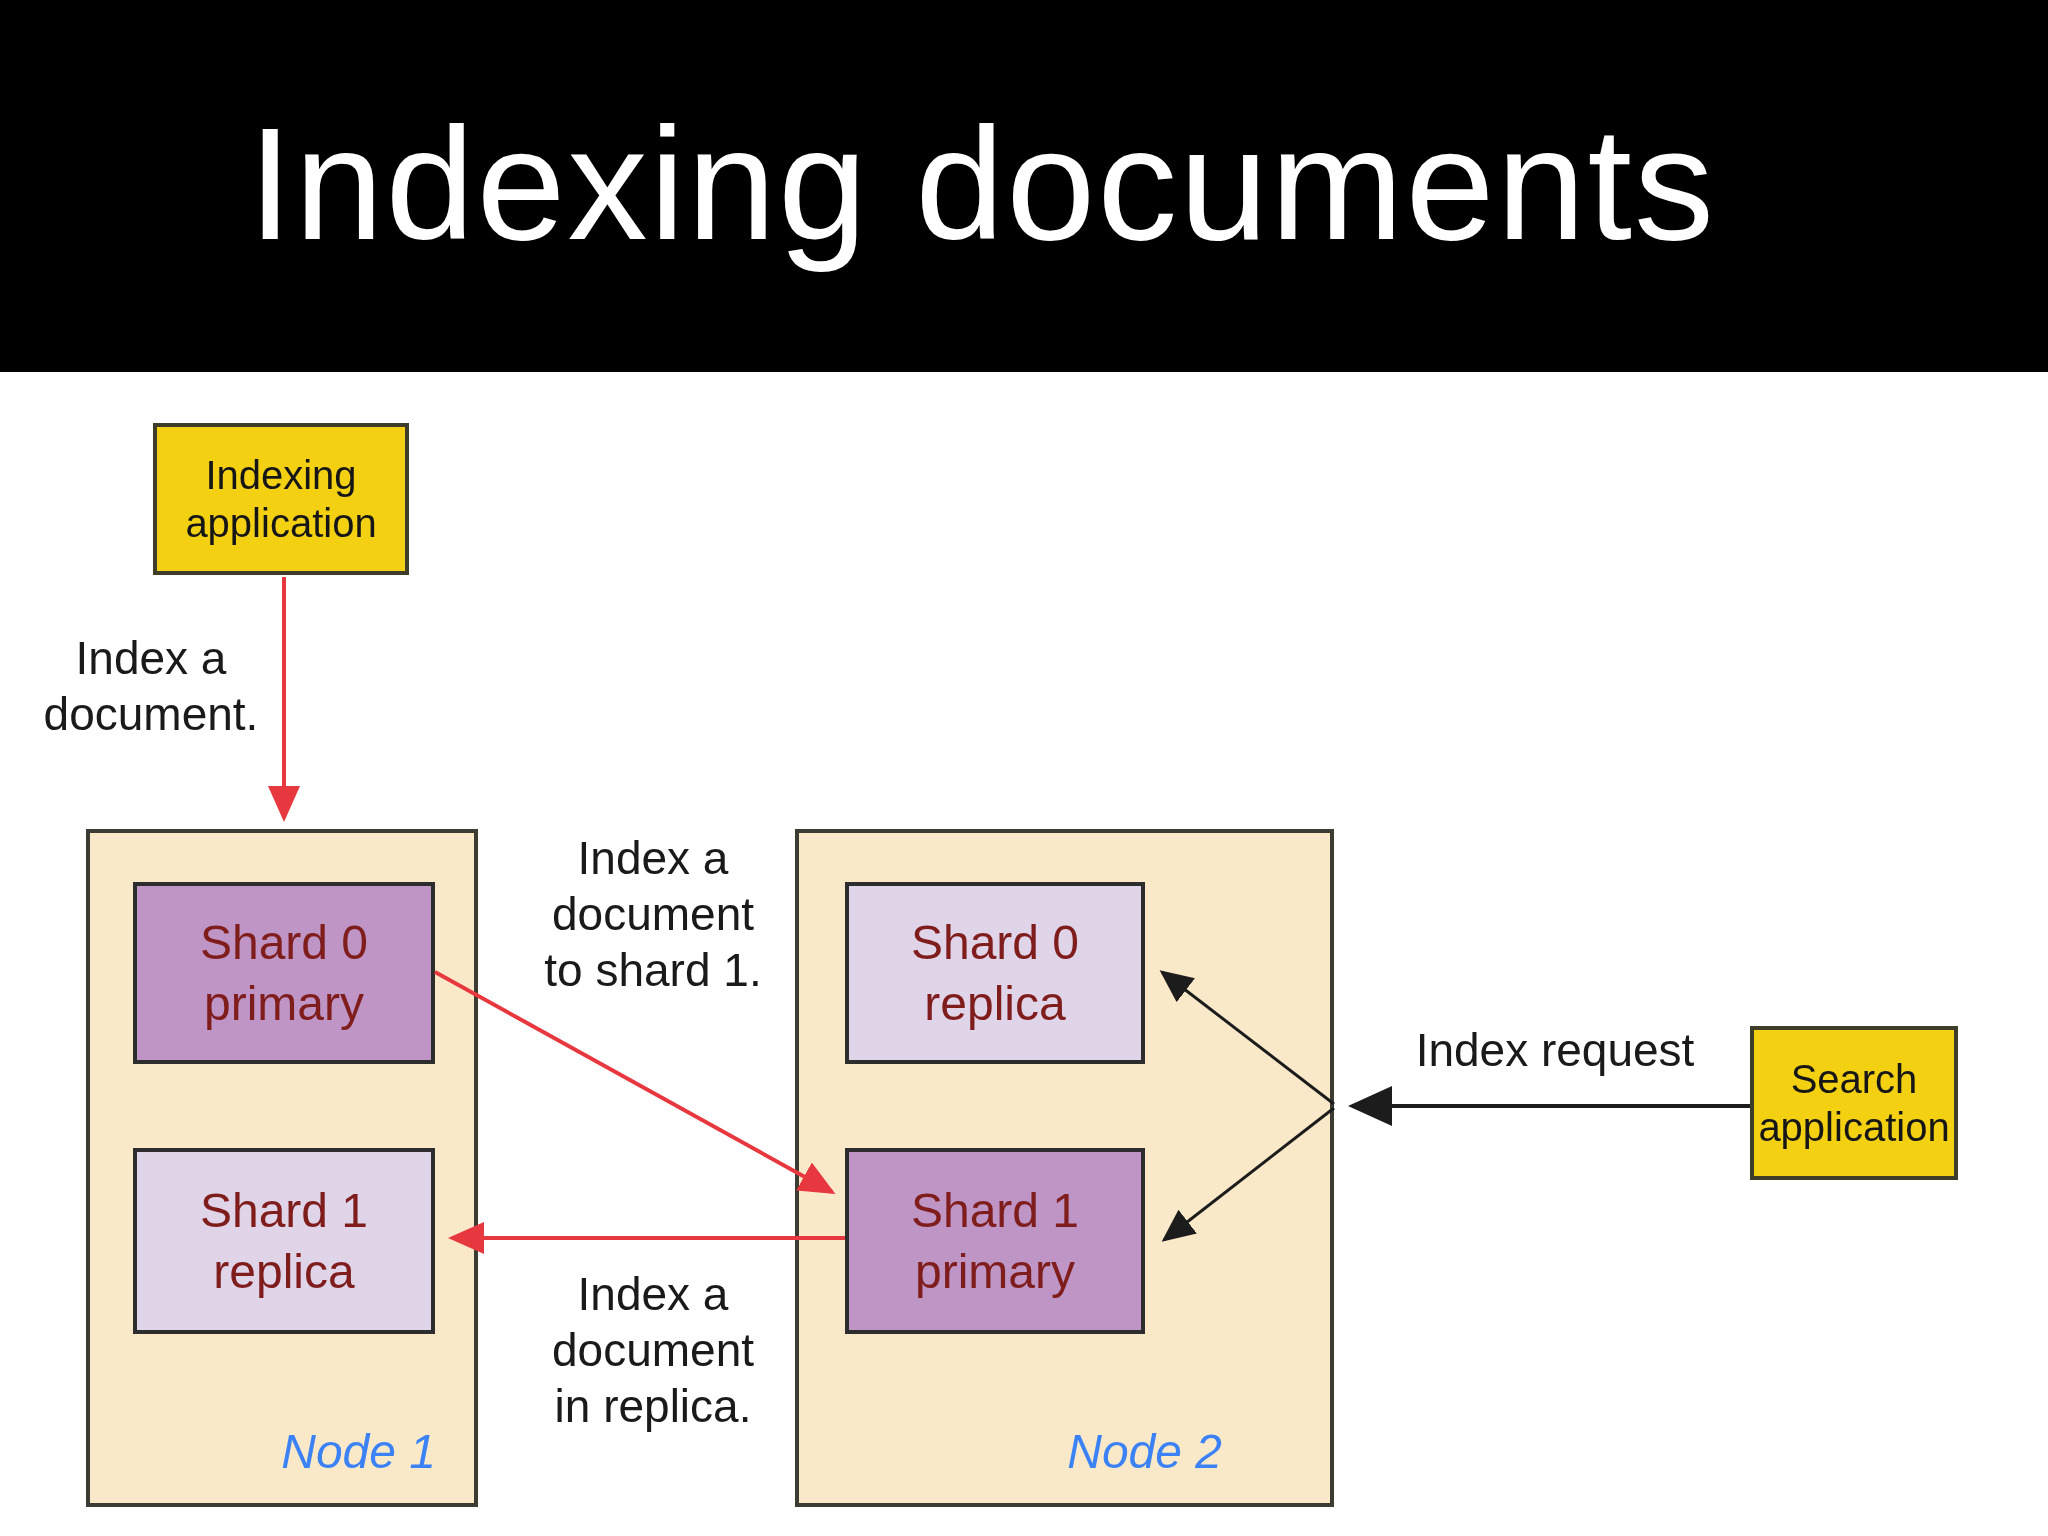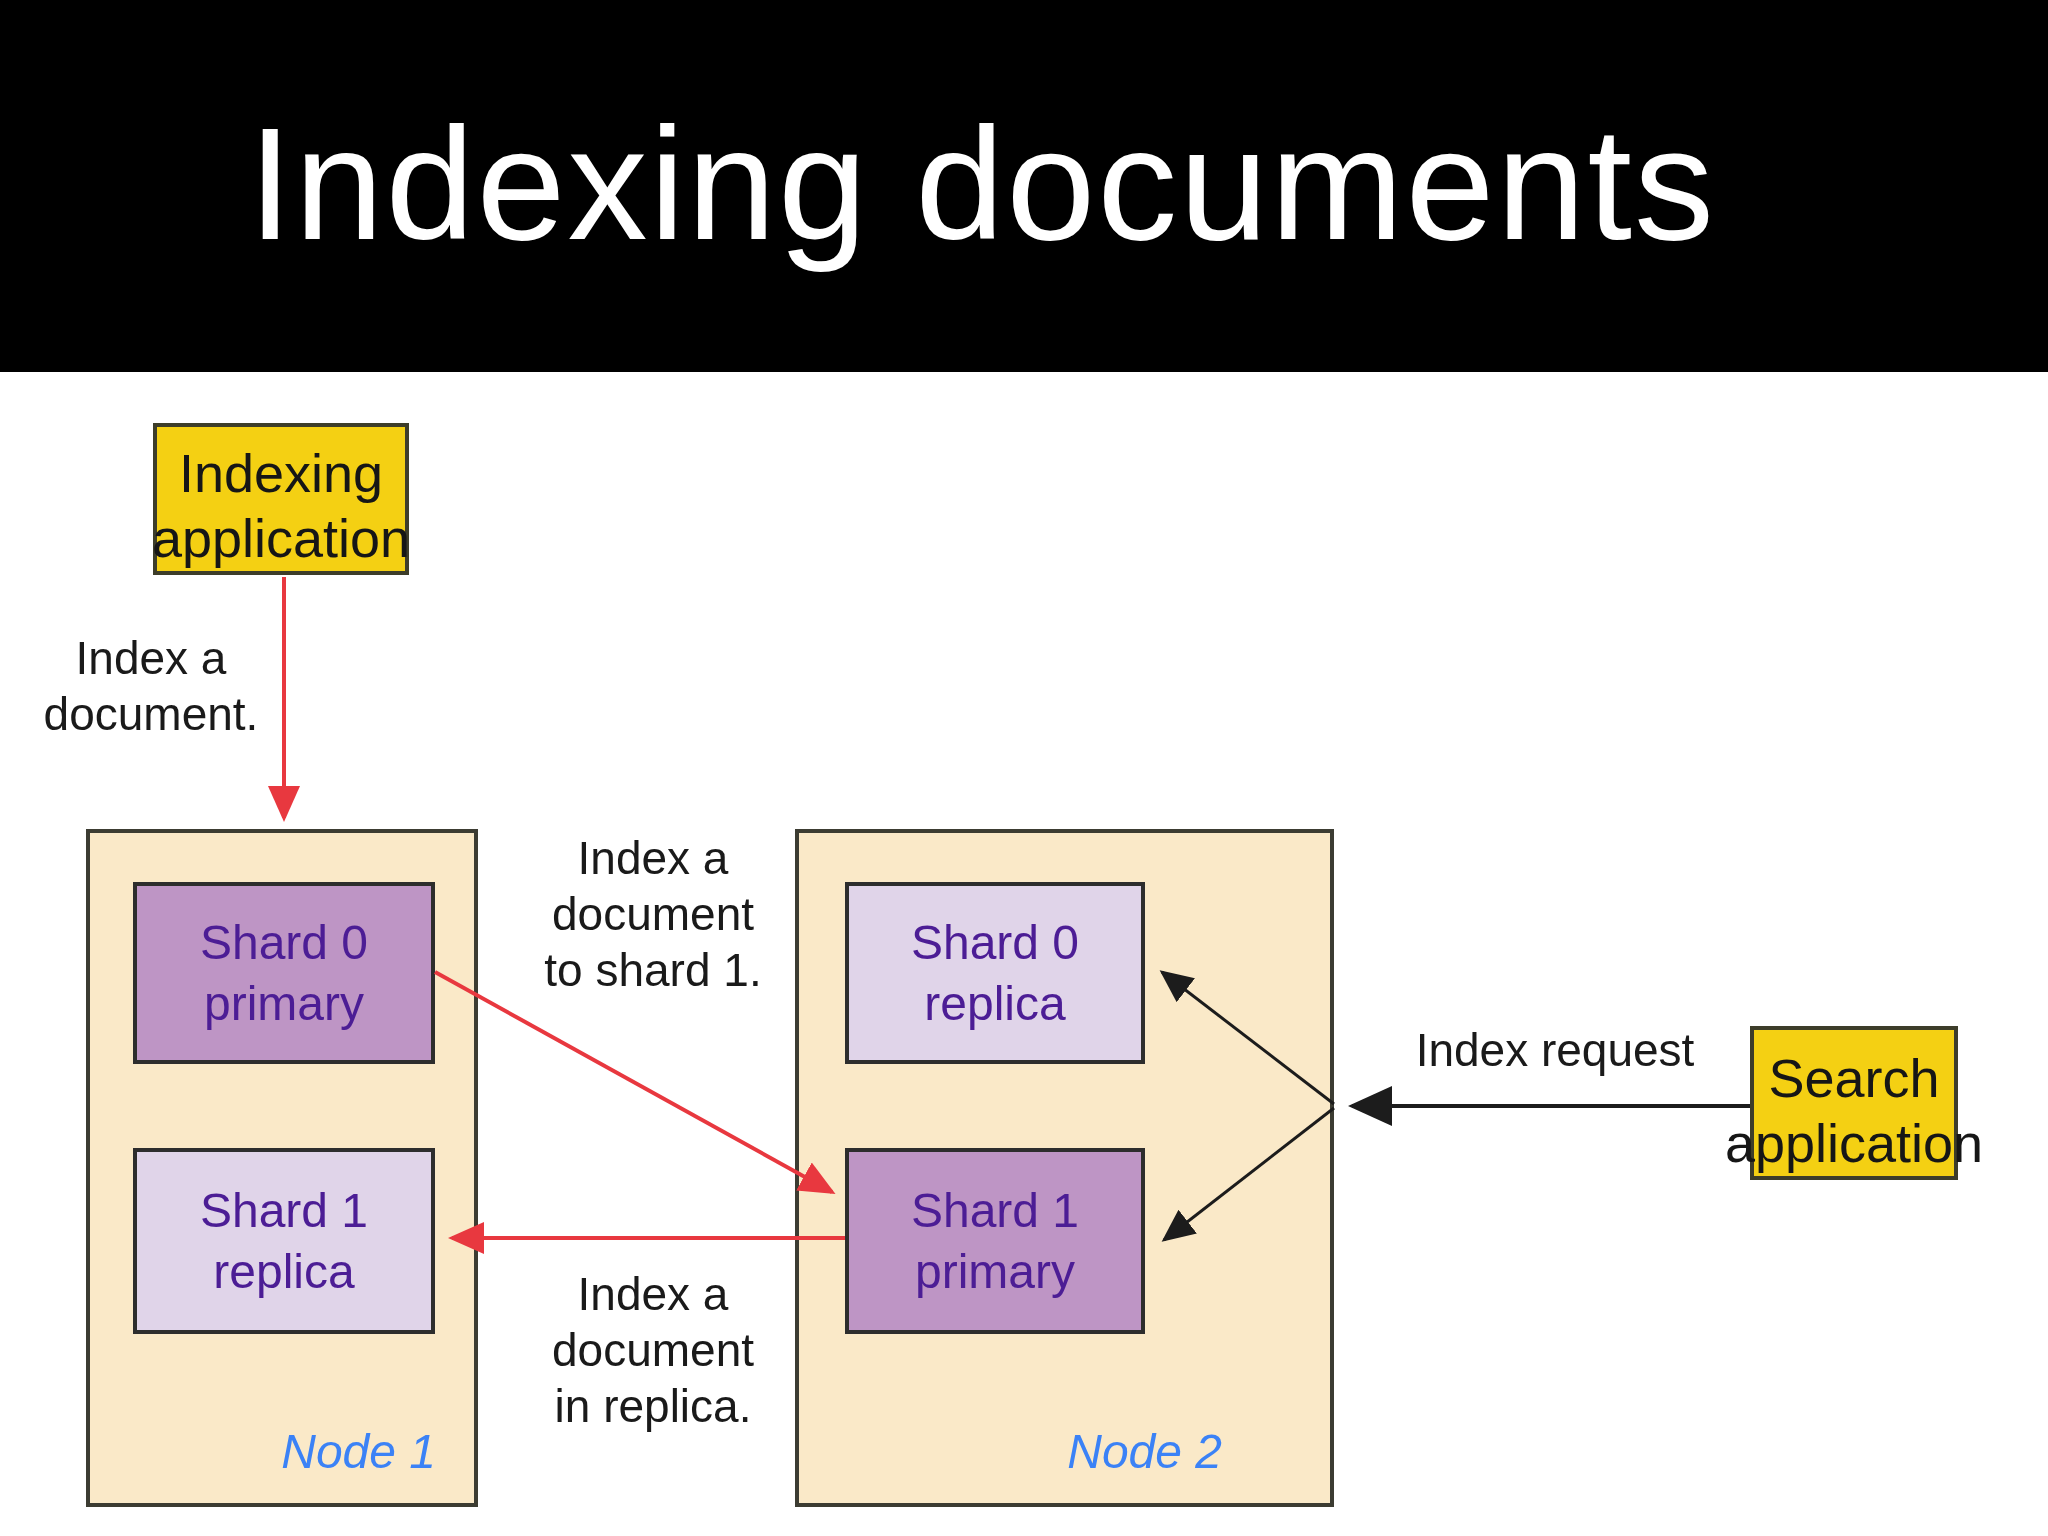--- a/index.html
+++ b/index.html
@@ -47,45 +47,45 @@
     white-space: pre-line;
   }
 
   
   .app-box {
     position: absolute;
     background: #f4d013;
     border: 4px solid #3d3d2a;
     box-sizing: border-box;
     display: flex;
-    align-items: flex-end;
+    align-items: center;
     justify-content: center;
     text-align: center;
     color: #161616;
-    font-size: 54px;
+    font-size: 40px;
     line-height: 1.2;
     white-space: pre-line;
     z-index: 2;
   }
   .node-box {
     position: absolute;
     background: #fae9c8;
     border: 4px solid #3c3c32;
     box-sizing: border-box;
     z-index: 1;
   }
   .shard-box {
     position: absolute;
     border: 4px solid #2d2d2d;
     box-sizing: border-box;
     display: flex;
     align-items: center;
     justify-content: center;
     text-align: center;
-    color: #4c1d95;
+    color: #7f1d1d;
     font-size: 48px;
     line-height: 1.28;
     white-space: pre-line;
     z-index: 2;
   }
   .shard-primary { background: #be95c5; }
   .shard-replica { background: #e0d4e9; }
 
   .node-label {
     position: absolute;

